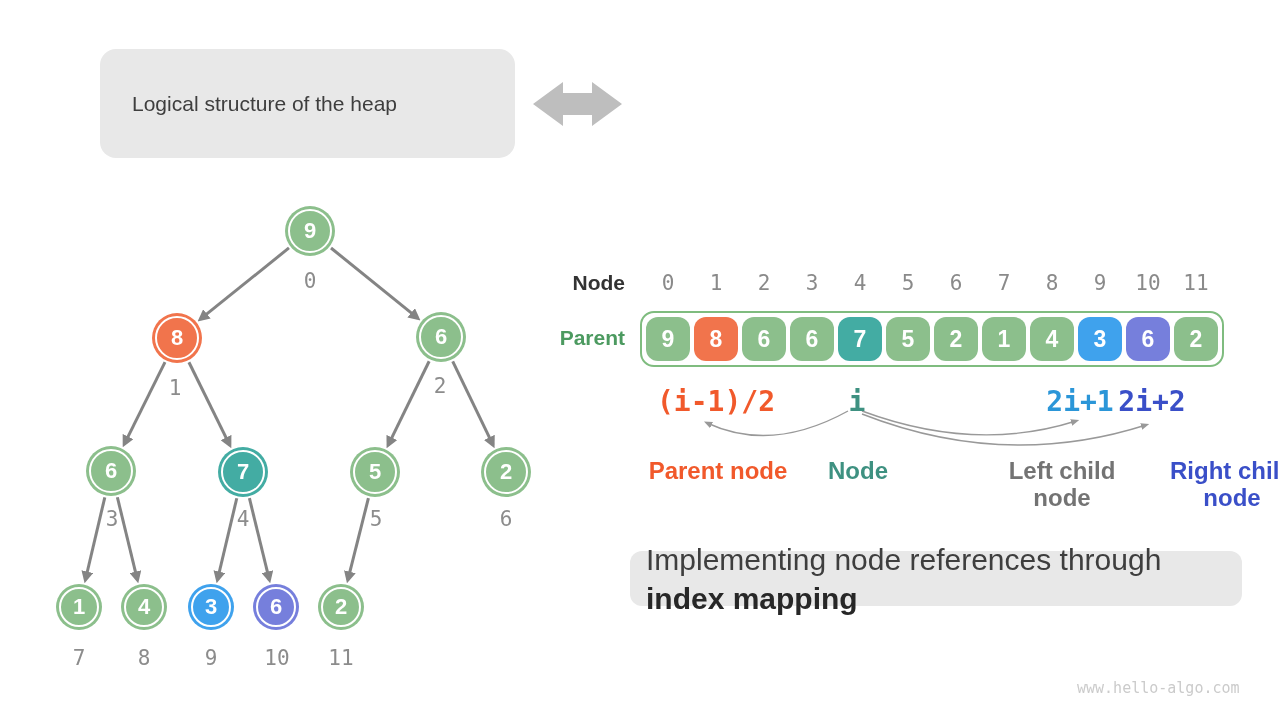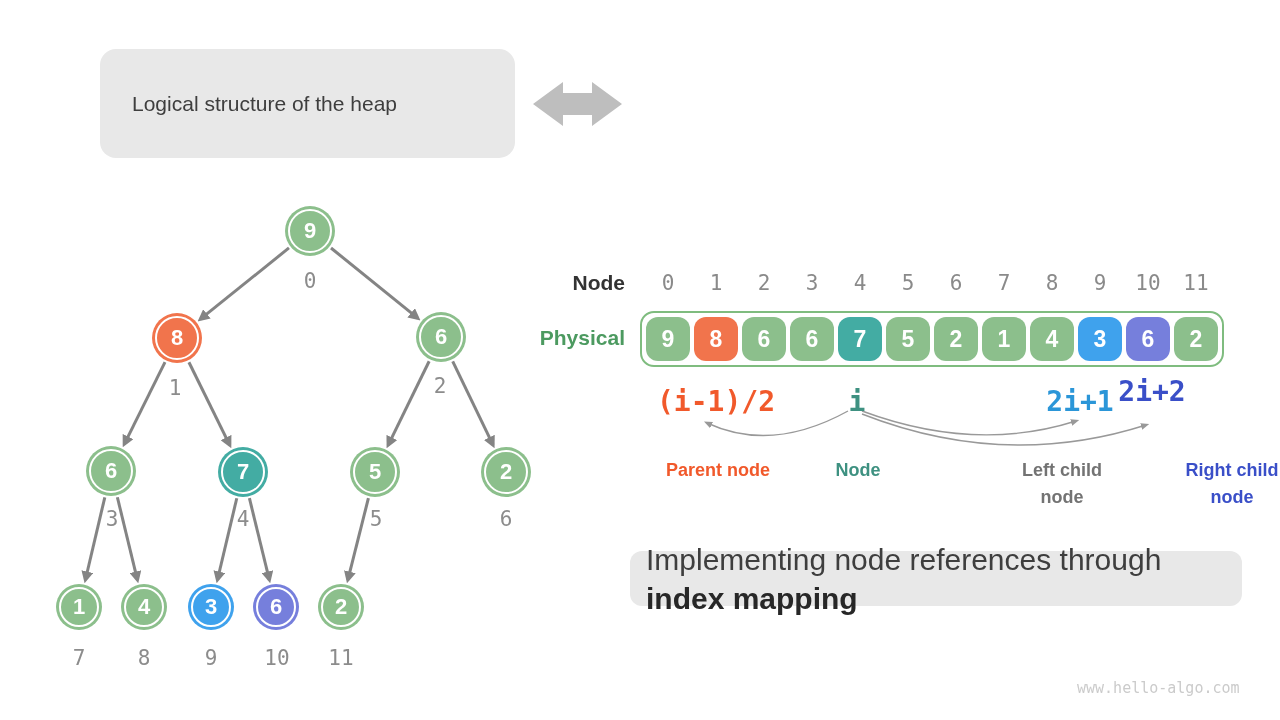--- a/index.html
+++ b/index.html
@@ -29,21 +29,21 @@
                   font-size:21px;color:#8A8A8A;}
   #array-box{position:absolute;left:640px;top:311px;border:2px solid #7FBC7F;border-radius:14px;
              padding:4px;display:flex;gap:4px;background:#fff;}
   .cell{width:44px;height:44px;border-radius:12px;display:flex;align-items:center;
         justify-content:center;color:#fff;font-weight:bold;font-size:23px;}
 
   
   .formula{position:absolute;transform:translateX(-50%);white-space:nowrap;
            font-family:"DejaVu Sans Mono",monospace;font-weight:bold;font-size:28px;}
   .legend-item{position:absolute;transform:translateX(-50%);text-align:center;white-space:nowrap;
-               font-weight:bold;font-size:18px;line-height:27px;}
+               font-weight:bold;font-size:24px;line-height:27px;}
 
   .watermark{position:absolute;left:1077px;top:679px;font-family:"DejaVu Sans Mono",monospace;
              font-size:15px;color:#CBCBCB;}
 </style>
 </head>
 <body>
 
 <div class="stage">
 
   <svg class="layer" width="1280" height="720" viewBox="0 0 1280 720">
@@ -117,41 +117,41 @@
       <span>4</span>
       <span>5</span>
       <span>6</span>
       <span>7</span>
       <span>8</span>
       <span>9</span>
       <span>10</span>
       <span>11</span>
     </div>
 
-  <div class="row-label" style="left:535px;top:326px;width:90px;color:#4C9A60;">Physical</div>
+  <div class="row-label" style="left:535px;top:326px;width:90px;color:#4C9A60;">Parent</div>
   <div id="array-box">
       <div class="cell" style="background: rgb(140, 191, 140);">9</div>
       <div class="cell" style="background: rgb(241, 116, 76);">8</div>
       <div class="cell" style="background: rgb(140, 191, 140);">6</div>
       <div class="cell" style="background: rgb(140, 191, 140);">6</div>
       <div class="cell" style="background: rgb(67, 172, 163);">7</div>
       <div class="cell" style="background: rgb(140, 191, 140);">5</div>
       <div class="cell" style="background: rgb(140, 191, 140);">2</div>
       <div class="cell" style="background: rgb(140, 191, 140);">1</div>
       <div class="cell" style="background: rgb(140, 191, 140);">4</div>
       <div class="cell" style="background: rgb(63, 162, 237);">3</div>
       <div class="cell" style="background: rgb(118, 127, 220);">6</div>
       <div class="cell" style="background: rgb(140, 191, 140);">2</div>
     </div>
 
   <div id="formulas">
       <div class="formula" style="left: 716px; top: 385px; color: rgb(241, 89, 43);">(i-1)/2</div>
       <div class="formula" style="left: 857px; top: 385px; color: rgb(62, 145, 129);">i</div>
       <div class="formula" style="left: 1080px; top: 385px; color: rgb(43, 150, 216);">2i+1</div>
-      <div class="formula" style="left: 1152px; top: 375px; color: rgb(58, 79, 200);">2i+2</div>
+      <div class="formula" style="left: 1152px; top: 385px; color: rgb(58, 79, 200);">2i+2</div>
     </div>
   <div id="legend">
       <div class="legend-item" style="left: 718px; top: 457px; color: rgb(241, 89, 43);">
         <div>Parent node</div>
       </div>
       <div class="legend-item" style="left: 858px; top: 457px; color: rgb(62, 145, 129);">
         <div>Node</div>
       </div>
       <div class="legend-item" style="left: 1062px; top: 457px; color: #737373;">
         <div>Left child</div>

